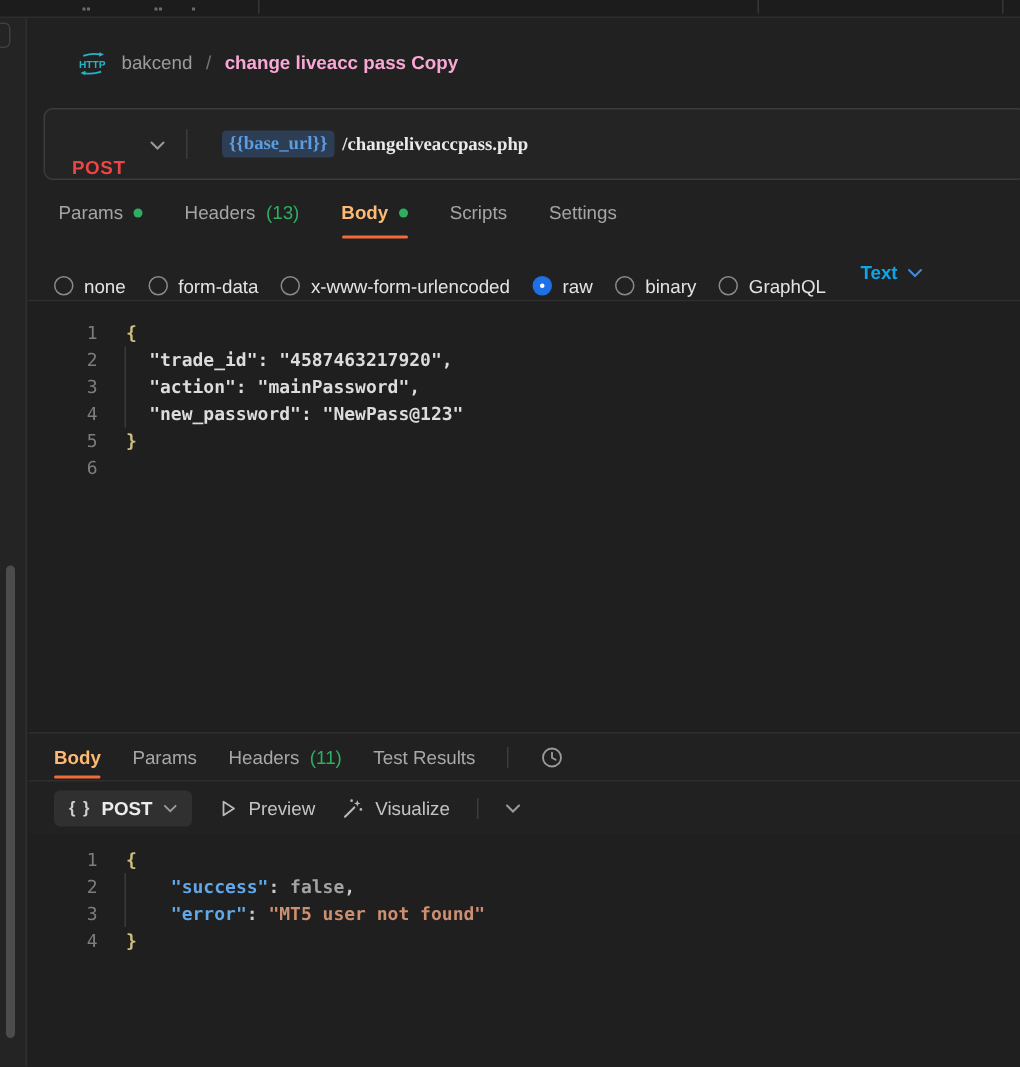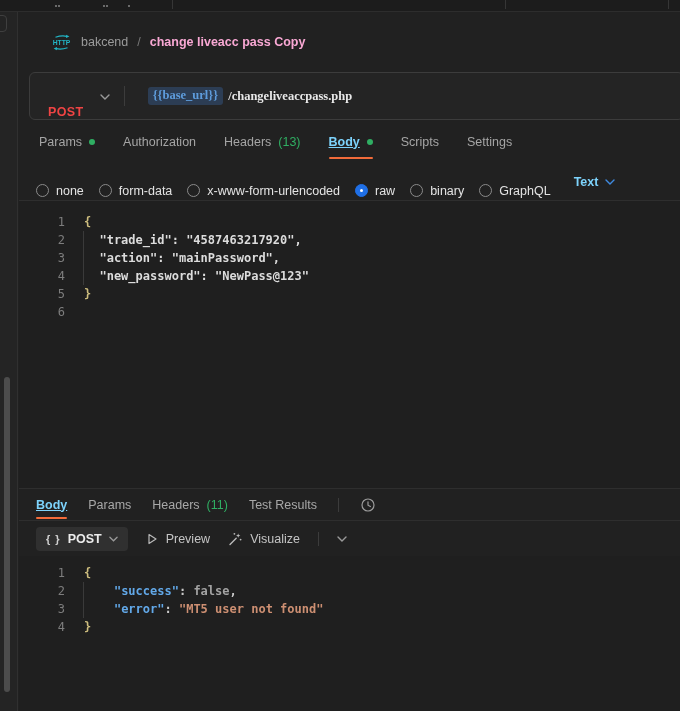--- a/index.html
+++ b/index.html
@@ -28,32 +28,32 @@
   .url-row { flex:0 0 40px; margin-left:10px; margin-right:-4px; border:1px solid #3c3c3c; border-radius:6px; display:flex; align-items:center; background:#242424; }
   .method { color:#ef4444; font-weight:700; font-size:12.5px; letter-spacing:.4px; padding:0 0 0 18px;margin-top:32px; }
   .method-chev { color:#9a9a9a; margin:2px 14px 0 16px; }
   .vdiv { width:1px; height:20px; background:#3c3c3c; }
   .url-text { display:flex; align-items:center; margin-left:23px; font-weight:600;font-family:Liberation Serif, serif; }
   .chip { background:#2c3d54; color:#5e9cdc; padding:1px 5px 2px; border-radius:3px; }
   .path { color:#e9e9e9; margin-left:5px; }
   
   .tabs-row { flex:0 0 43px; display:flex; align-items:center; padding-left:20px; gap:28px; color:#a5a5a5; }
   .tab { position:relative; height:100%; display:flex; align-items:center; gap:7px; cursor:default; }
-  .tab.active { color:#7dd3fc; font-weight:700;text-decoration:underline; }
+  .tab.active { color:#fdba74; font-weight:700; }
   .tab.active::after { content:''; position:absolute; left:0; right:0; bottom:4px; height:2px; background:#f26b3a; border-radius:1px; }
   .tab-count { color:#2fae62; }
   .gdot { width:6px; height:6px; border-radius:50%; background:#2fae62; }
   
   .radio-row { flex:0 0 37px; display:flex; align-items:center; padding-left:17px; gap:15px; color:#e3e3e3; }
   .radio-list { display:contents; }
   .radio-item { display:flex; align-items:flex-start; gap:7px;margin-top:18px; }
   .radio { width:13px; height:13px; border:1px solid #8a8a8a; border-radius:50%; position:relative; flex:0 0 13px; }
   .radio.sel { border-color:#1f6fe6; background:#1f6fe6; }
   .radio.sel::after { content:''; position:absolute; inset:4px; background:#fff; border-radius:50%; }
-  .lang-sel { margin-left:8px; display:flex; align-items:center; gap:7px; color:#7dd3fc; font-weight:600; }
+  .lang-sel { margin-left:8px; display:flex; align-items:center; gap:7px; color:#0ea5e9; font-weight:600; }
   .lang-sel .chev { color:#3f8ae0; }
   .hdiv { height:1px; background:#2e2e2e; flex:0 0 1px; }
   
   .editor { background:#1f1f1f; font-family:"DejaVu Sans Mono", monospace; font-size:12px; line-height:18px; font-weight:600; position:relative; }
   .editor.req { flex:0 0 287px; padding-top:12px; }
   .editor.resp { flex:1 1 auto; padding-top:8px; }
   .cl { display:flex; }
   .ln { flex:0 0 46px; width:46px; text-align:right; color:#7d7d7d; font-weight:400; user-select:none; }
   .lc { margin-left:19px; white-space:pre; color:#dcdcdc; }
   .lc.g { margin-left:18px; border-left:1px solid #3a3a3a; padding-left:1px; }
@@ -122,23 +122,20 @@
       <span class="path">/changeliveaccpass.php</span>
     </span>
   </div>
 
   <div class="tabs-row">
       <div class="tab">
         <span class="tab-label">Params</span>
         <span class="gdot"></span>
       </div>
       <div class="tab">
-        <span class="tab-label">Authorization</span>
-      </div>
-      <div class="tab">
         <span class="tab-label">Headers</span>
         <span class="tab-count">(13)</span>
       </div>
       <div class="tab active">
         <span class="tab-label">Body</span>
         <span class="gdot"></span>
       </div>
       <div class="tab">
         <span class="tab-label">Scripts</span>
       </div>

